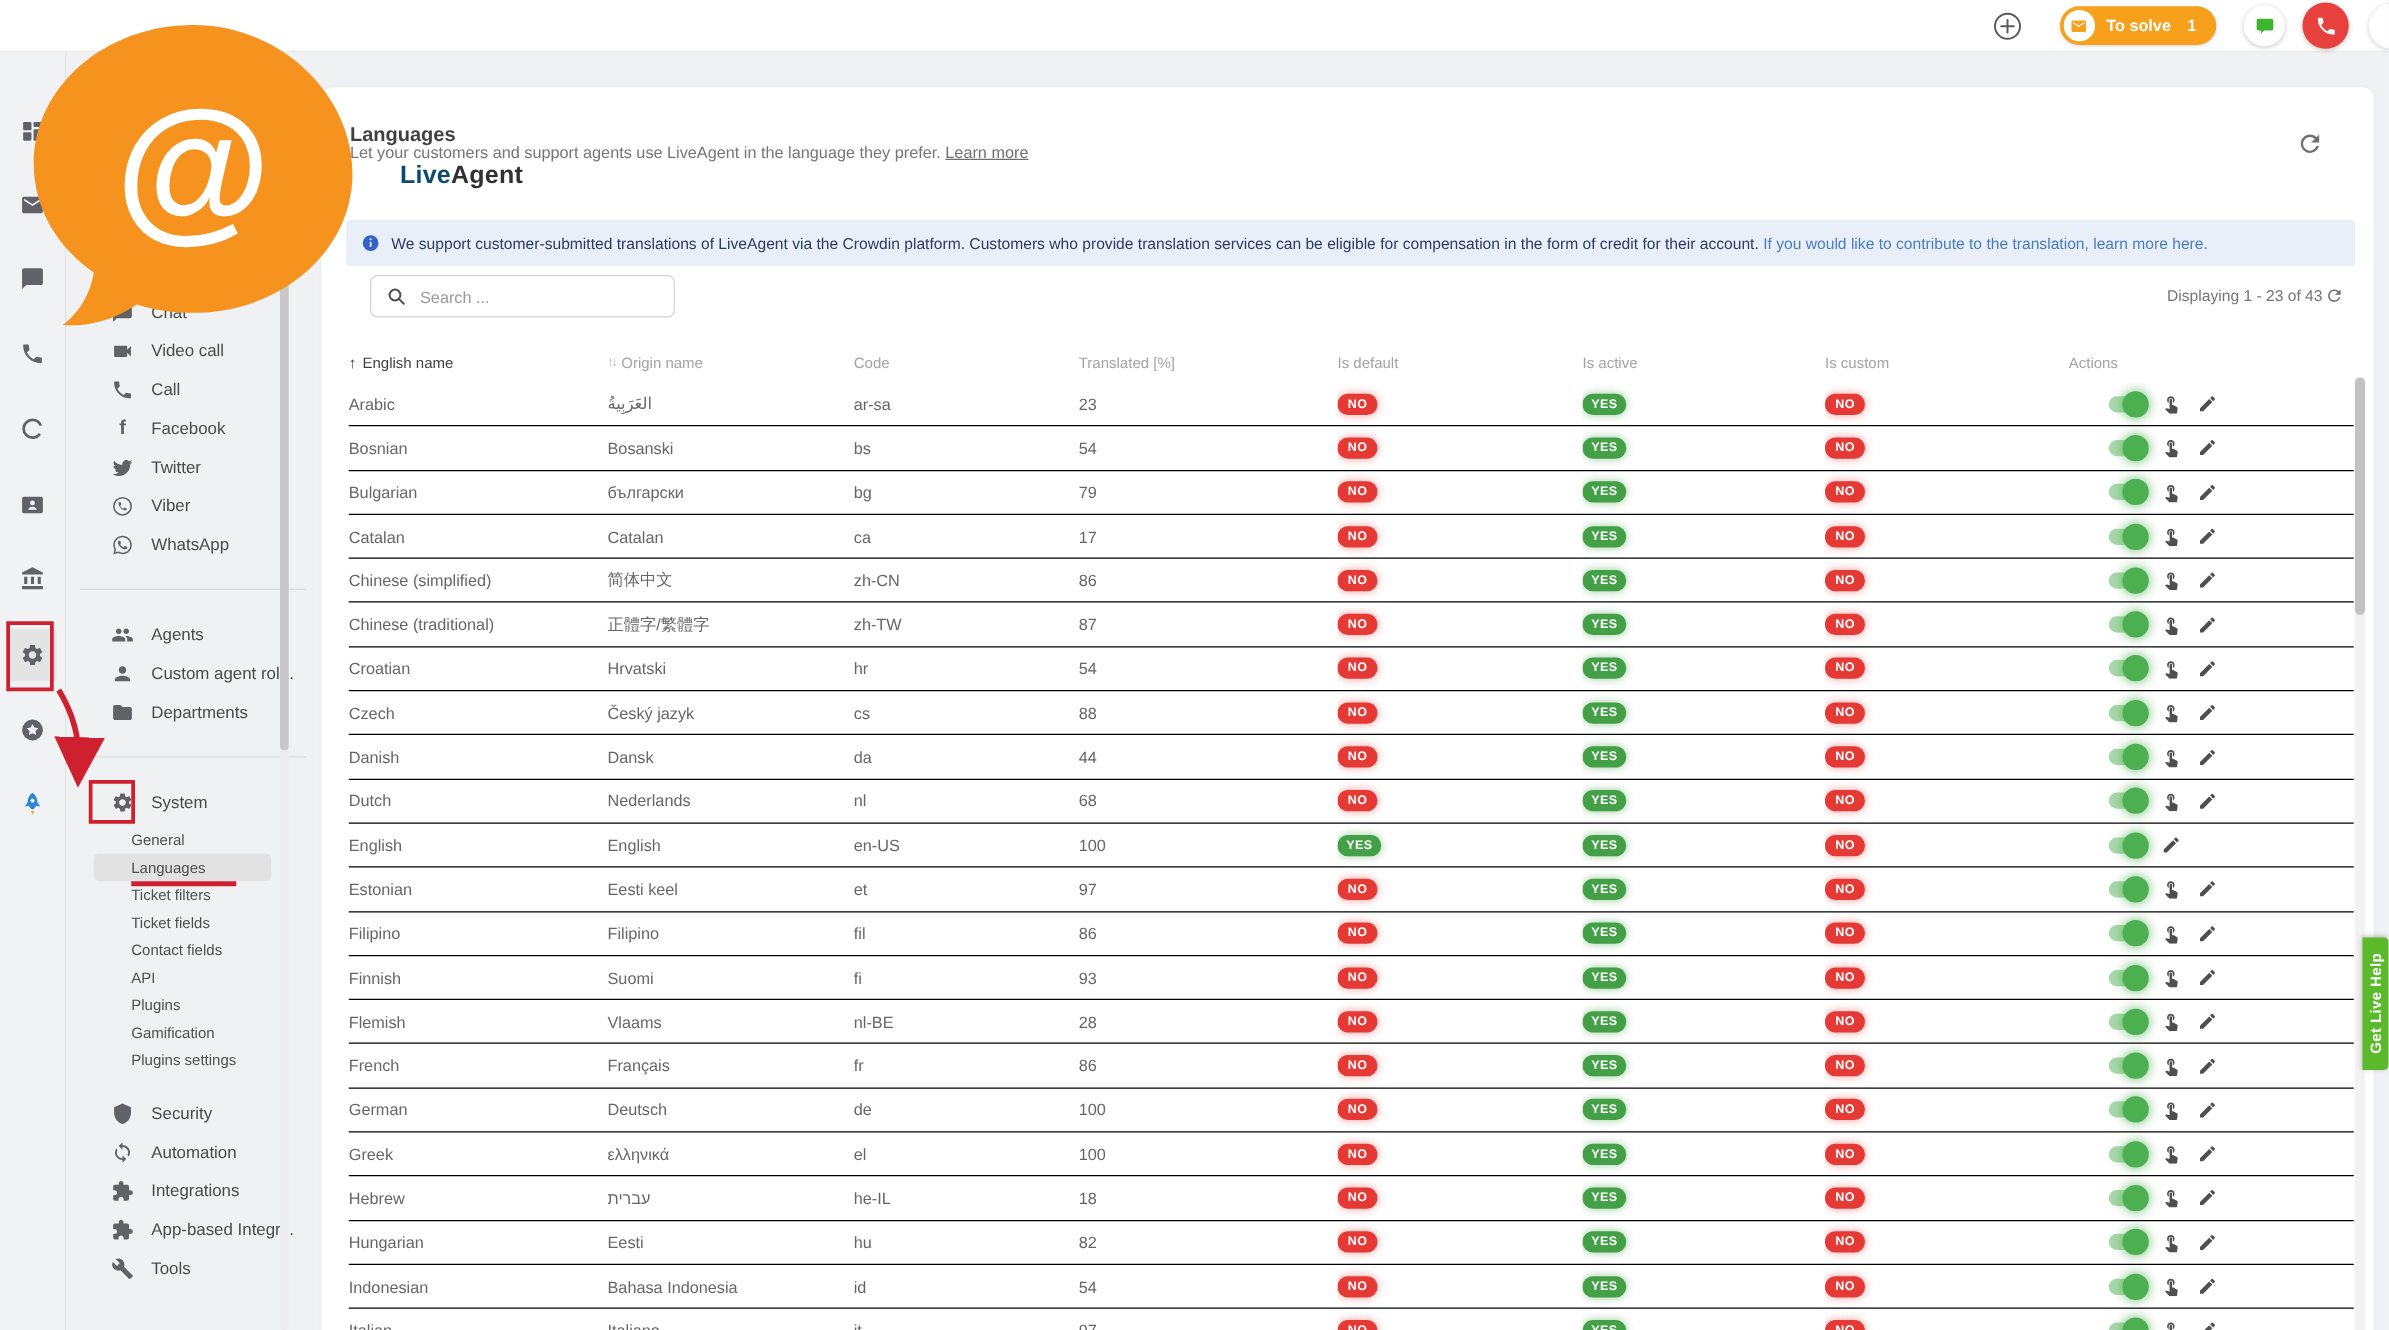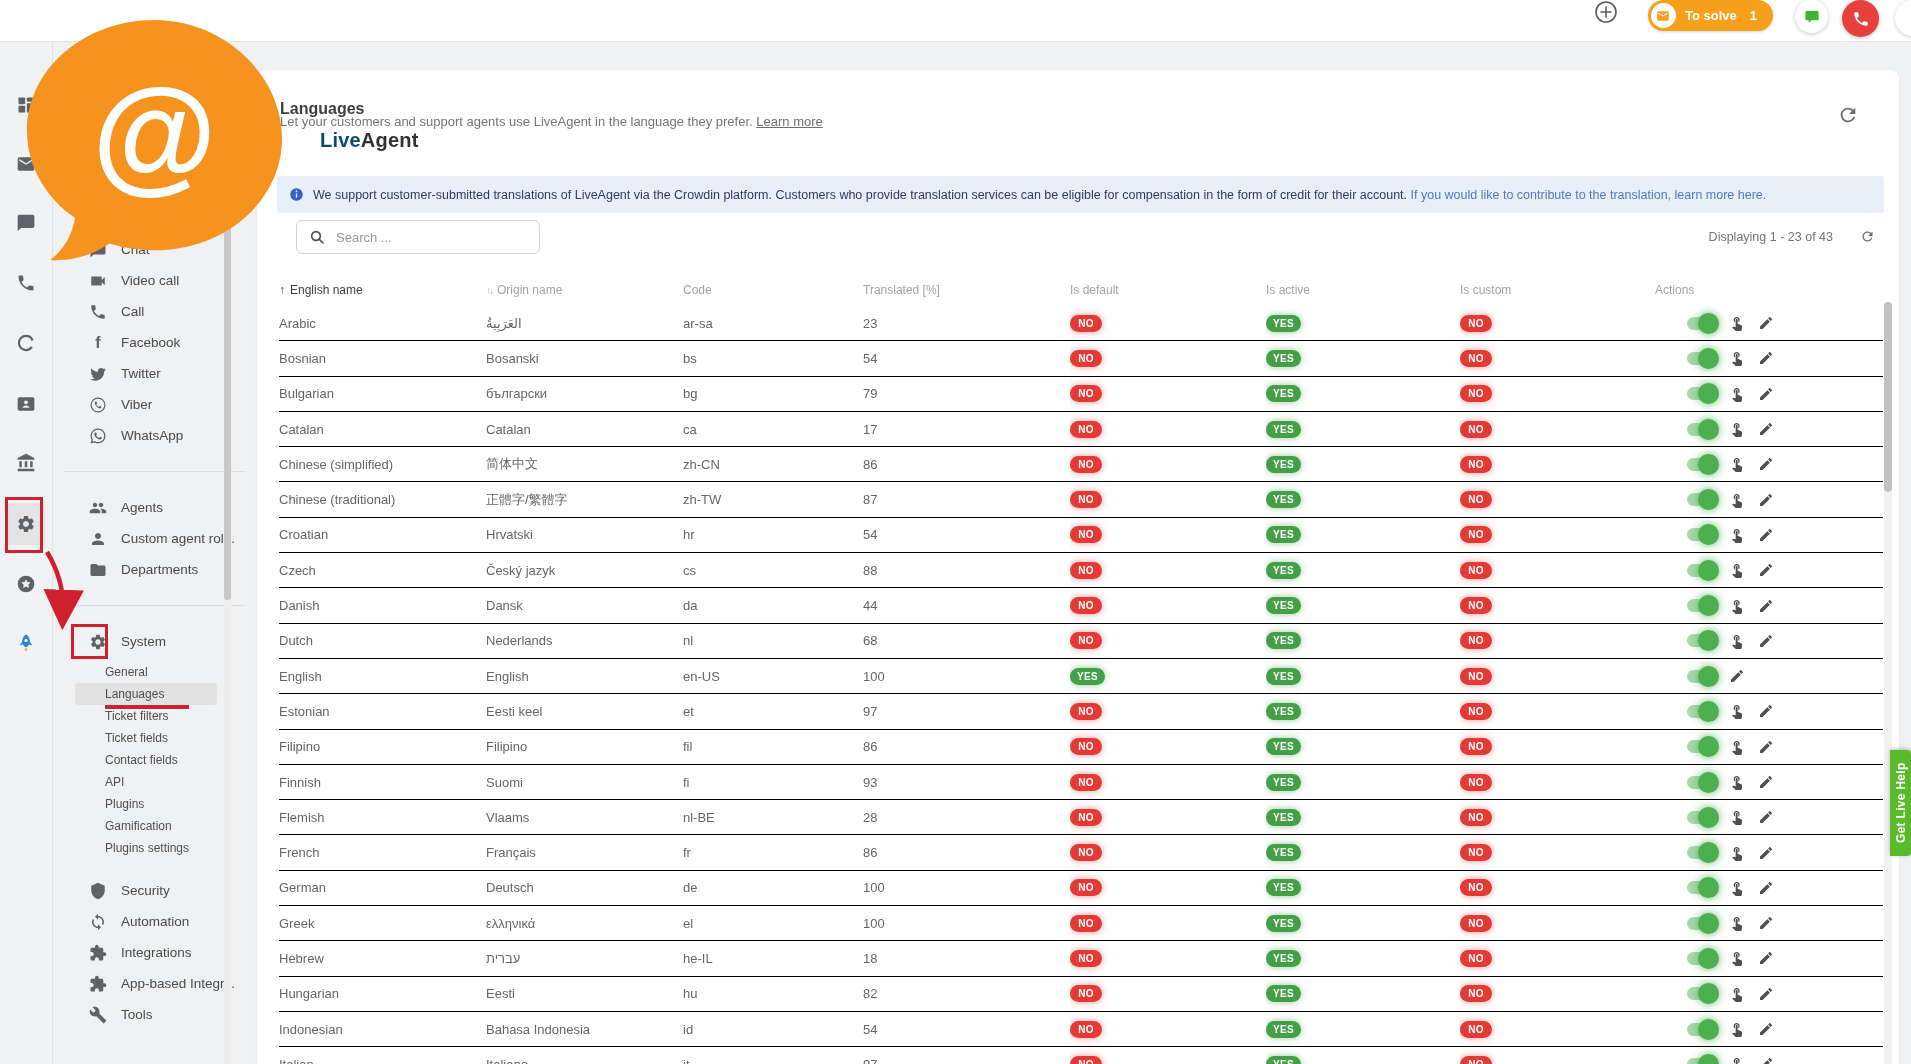--- a/index.html
+++ b/index.html
@@ -6,21 +6,21 @@
   body{font-family:"Liberation Sans","DejaVu Sans",sans-serif;background:#eff1f3;}
   .screen{position:relative;width:1911px;height:1064px;overflow:hidden;background:#eff1f3;}
 
   
   .topbar{position:absolute;left:0;top:0;width:100%;height:41px;background:#fff;border-bottom:1px solid #e6e6e6;z-index:40;}
   .logo{position:absolute;left:12px;top:5px;display:flex;align-items:center;gap:8px;cursor:pointer;}
   .logo svg{width:36px;height:32px;}
   .logo-text{font-size:20px;font-weight:bold;letter-spacing:.2px;}
   .logo-live{color:#0c4a6e;}
   .logo-agent{color:#313131;}
-  .topbar-right{position:absolute;right:0;top:0;height:41px;display:flex;}
+  .topbar-right{position:absolute;right:0;top:0;height:41px;display:flex;align-items:center;}
   .plus-btn{width:24px;height:24px;color:#5c5c5c;margin-right:30px;cursor:pointer;}
   .to-solve{display:flex;align-items:center;height:31px;background:#f6a01b;border:none;border-radius:17px;padding:0 16px 0 3px;gap:9px;cursor:pointer;box-shadow:0 1px 3px rgba(0,0,0,.15);}
   .env-circle{width:25px;height:25px;border-radius:50%;background:#fff;display:flex;align-items:center;justify-content:center;}
   .env-circle .icon{width:14px;height:14px;color:#f6a01b;}
   .to-solve-label{color:#fff;font-size:13px;font-weight:bold;}
   .to-solve-count{color:#fff;font-size:13px;font-weight:bold;margin-left:4px;}
   .round-btn{border:none;border-radius:50%;display:flex;align-items:center;justify-content:center;cursor:pointer;}
   .chat-round{width:33px;height:33px;background:#fff;box-shadow:0 1px 4px rgba(0,0,0,.22);margin-left:22px;}
   .chat-round .icon{width:16px;height:16px;color:#3eb530;}
   .call-round{width:37px;height:37px;background:#e8413d;box-shadow:0 1px 4px rgba(0,0,0,.25);margin-left:14px;}
@@ -58,21 +58,21 @@
   .card-sub{position:absolute;left:23px;top:44px;font-size:13px;color:#757575;}
   .card-sub a{color:#6f6f6f;text-decoration:underline;cursor:pointer;}
   .refresh-top{position:absolute;top:34px;right:40px;width:22px;height:22px;color:#6f6f6f;cursor:pointer;}
   .banner{position:absolute;left:20px;right:15px;top:106px;height:37px;background:#e9eff9;border-radius:3px;display:flex;align-items:center;padding:0 12px;gap:9px;font-size:12.5px;color:#2c3c5e;}
   .banner .icon{width:15px;height:15px;color:#3462c9;flex:none;}
   .banner a{color:#4a7dbd;cursor:pointer;text-decoration:none;text-align:right;}
   .toolbar-search{position:absolute;left:39px;top:150px;width:244px;height:34px;border:1px solid #d4d4d4;border-radius:6px;background:#fff;display:flex;align-items:center;padding:0 12px;gap:9px;box-sizing:border-box;}
   .toolbar-search .icon{width:16px;height:16px;color:#4d4d4d;flex:none;}
   .toolbar-search input{border:none;outline:none;background:transparent;width:100%;font-size:13px;color:#444;font-family:inherit;}
   .toolbar-search input::placeholder{color:#9a9a9a;}
-  .paging{position:absolute;right:24px;top:159px;display:flex;align-items:center;gap:27px;font-size:12.5px;color:#757575;}
+  .paging{position:absolute;right:24px;top:159px;display:flex;align-items:center;gap:2px;font-size:12.5px;color:#757575;}
   .paging .icon{width:15px;height:15px;color:#6f6f6f;cursor:pointer;}
 
   
   .tgrid{display:grid;grid-template-columns:207px 197px 180px 207px 196px 194px 195px 228px;}
   .thead{position:absolute;left:22px;top:207px;width:1604px;height:26px;font-size:12px;color:#a3a3a3;}
   .thead .hcell{display:flex;align-items:center;gap:5px;cursor:pointer;}
   .thead .sorted{color:#3f3f3f;}
   .sort-up{font-size:12px;color:#3f3f3f;}
   .sort-both{font-size:10px;letter-spacing:-2px;color:#b3b3b3;}
   .tbody{position:absolute;left:22px;top:236px;width:1604px;}

